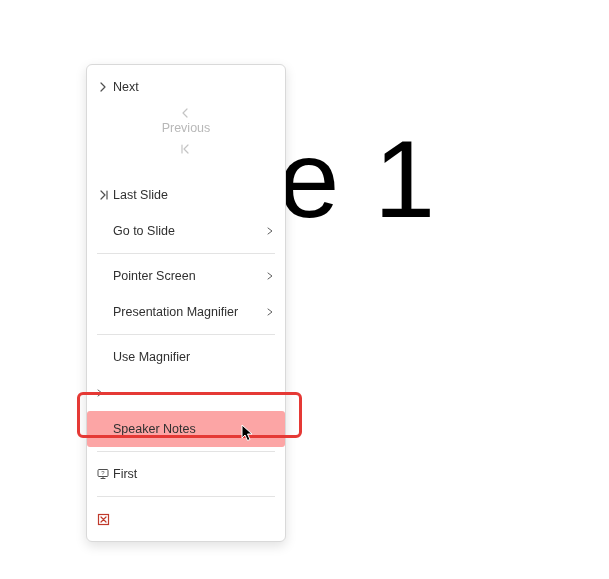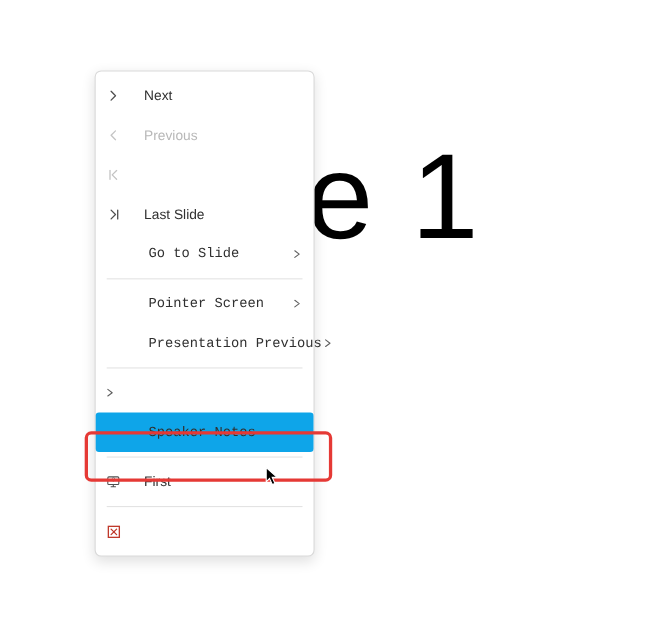--- a/index.html
+++ b/index.html
@@ -36,40 +36,40 @@
     color: #303030;
   }
   .menu-item {
     display: flex;
     align-items: center;
     height: 36px;
     padding: 0 10px 0 8px;
     position: relative;
     cursor: default;
   }
-  .menu-item.disabled { color: #b8b8b8; }
+  .menu-item.disabled { color: #b8b8b8; flex-direction: column; }
   .menu-item.hover {
-    background: #0ea5e9;
+    background: #fca5a5;
     border-radius: 3px;
     margin: 0 0px;
   }
   .menu-icon {
     width: 16px;
     height: 16px;
     flex: 0 0 16px;
     display: flex;
     align-items: center;
     justify-content: center;
   }
   .menu-label {
-    margin-left: 20px;
+    margin-left: 2px;
     flex: 1 1 auto;
     white-space: nowrap;
   }
-  .menu-label.indent { margin-left: 40px; font-family: Liberation Mono, monospace; }
+  .menu-label.indent { margin-left: 18px; }
   .submenu-arrow {
     flex: 0 0 auto;
     width: 10px;
     height: 10px;
     display: flex;
     align-items: center;
     justify-content: center;
   }
   .separator {
     height: 1px;
@@ -154,30 +154,33 @@
   <div class="menu-item">
     <span class="menu-label indent">Pointer Screen</span>
     <span class="submenu-arrow">
       <svg width="8" height="8" viewBox="0 0 8 8">
           <path d="M2 1 L6 4 L2 7" stroke="#606060" stroke-width="1" fill="none" stroke-linecap="round" stroke-linejoin="round"></path>
         </svg>
     </span>
   </div>
 
   <div class="menu-item">
-    <span class="menu-label indent">Presentation Previous</span>
-    <span class="submenu-arrow">
-      <svg width="8" height="8" viewBox="0 0 8 8">
-          <path d="M2 1 L6 4 L2 7" stroke="#606060" stroke-width="1" fill="none" stroke-linecap="round" stroke-linejoin="round"></path>
-        </svg>
-    </span>
-  </div>
-
-  <div class="separator"></div>
-
+    <span class="menu-label indent">Presentation Magnifier</span>
+    <span class="submenu-arrow">
+      <svg width="8" height="8" viewBox="0 0 8 8">
+          <path d="M2 1 L6 4 L2 7" stroke="#606060" stroke-width="1" fill="none" stroke-linecap="round" stroke-linejoin="round"></path>
+        </svg>
+    </span>
+  </div>
+
+  <div class="separator"></div>
+
+  <div class="menu-item">
+    <span class="menu-label indent">Use Magnifier</span>
+  </div>
 
   <div class="menu-item">
     <span class="submenu-arrow">
       <svg width="8" height="8" viewBox="0 0 8 8">
           <path d="M2 1 L6 4 L2 7" stroke="#606060" stroke-width="1" fill="none" stroke-linecap="round" stroke-linejoin="round"></path>
         </svg>
     </span>
   </div>
 
   <div class="menu-item hover">

